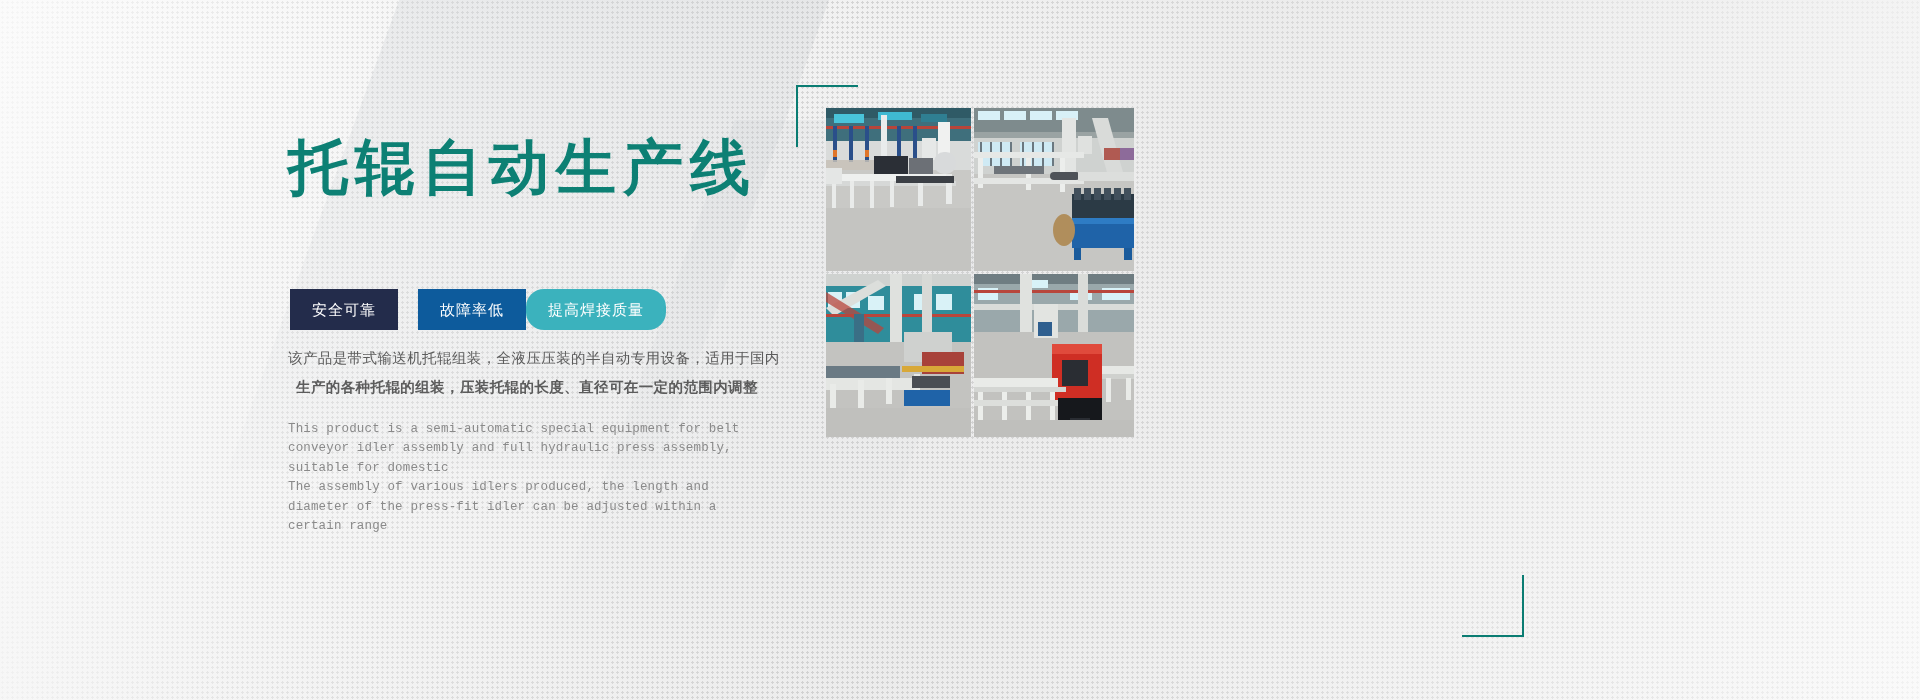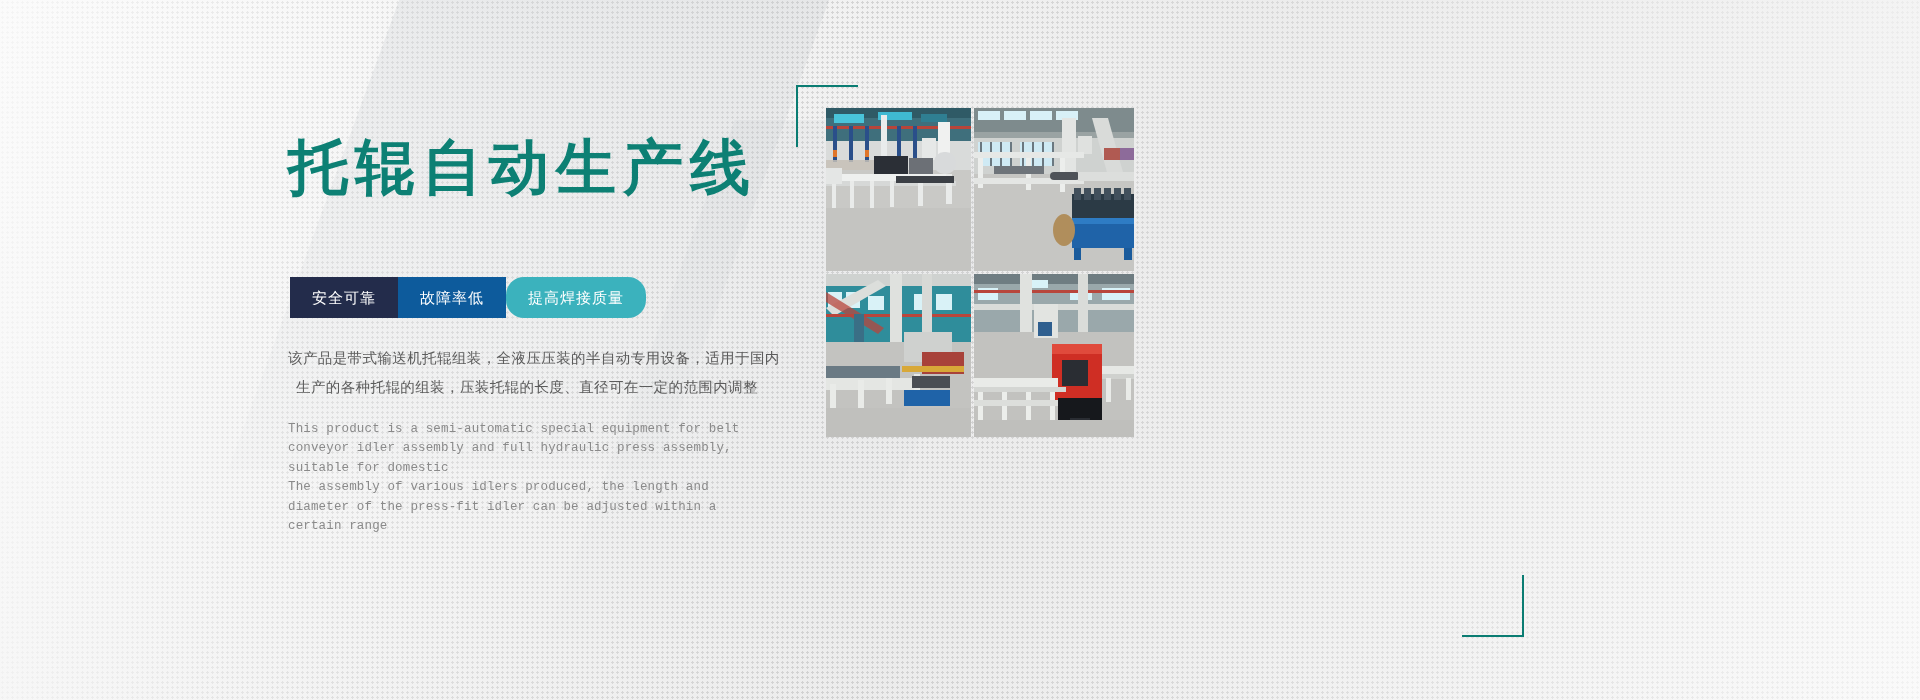--- a/index.html
+++ b/index.html
@@ -38,36 +38,36 @@
 
   
   .content{position:absolute;left:0;top:0;width:960px;height:700px;}
 
   .headline{
     position:absolute;left:288px;top:138px;
     font-size:60px;line-height:1;letter-spacing:7px;
     font-weight:700;color:#0d8074;white-space:nowrap;
   }
 
-  .tag-row{position:absolute;left:290px;top:277px;display:flex;}
+  .tag-row{position:absolute;left:290px;top:289px;display:flex;}
   .tag{
     height:41px;line-height:41px;
     font-size:15px;color:#fff;letter-spacing:1px;
     padding:0 22px;box-sizing:border-box;text-align:center;white-space:nowrap;
   }
   .tag.navy{background:#232c4b;}
-  .tag.blue{background:#0d5b9c;}
+  .tag.blue{background:#0d5b9c;margin-left:20px;}
   .tag.teal{background:#3bb2bd;border-radius:18px;}
 
   .desc-cn{
     position:absolute;left:288px;top:344px;width:470px;
     font-size:14.5px;line-height:2;color:#5c5c5c;letter-spacing:.4px;
   }
   .desc-cn div{white-space:nowrap;}
-  .desc-cn div.indent{padding-left:8px;}
+  .desc-cn div.indent{padding-left:8px;font-weight:bold;}
 
   .desc-en{
     position:absolute;left:288px;top:420px;width:470px;
     font-size:12.5px;line-height:1.55;color:#8a8a8a;letter-spacing:.15px;
   }
   .desc-en p{margin:0;font-family:Liberation Mono, monospace;}
   .desc-en p + p{}
 
   
   .gallery{position:absolute;left:826px;top:80px;width:630px;height:500px;}

